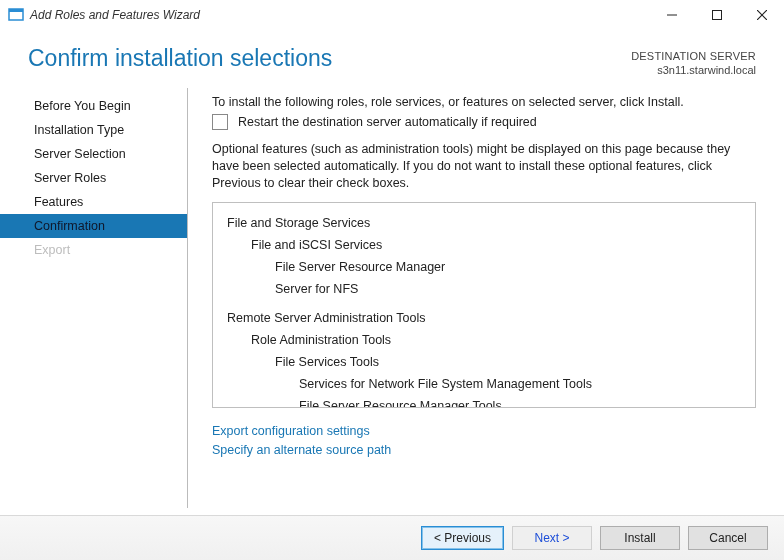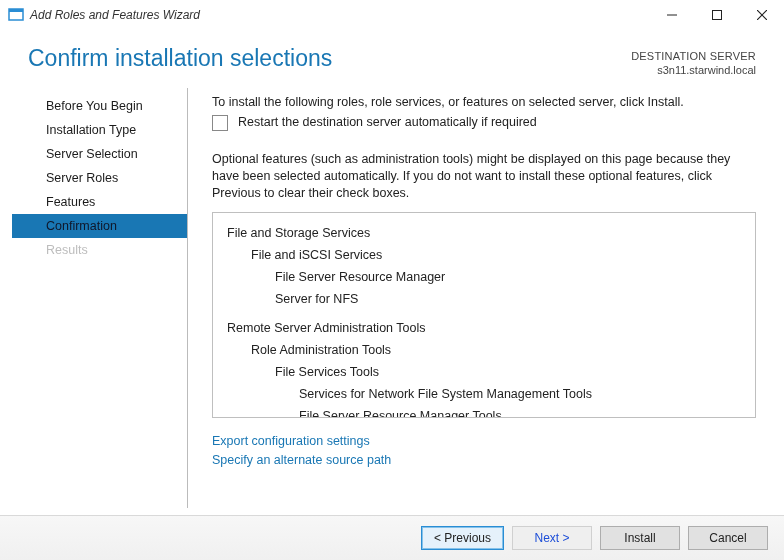--- a/index.html
+++ b/index.html
@@ -77,40 +77,39 @@
     margin-right: 10px;
   }
   .sidebar-item {
     height: 24px;
     display: flex;
     align-items: center;
     padding-left: 34px;
     font-size: 12.5px;
     color: #1b1b1b;
     cursor: default;
-    margin-left: 12px;
   }
   .sidebar-item.active {
     background: #1977b4;
     color: #0f172a;
   }
   .sidebar-item.disabled {
     color: #bdbdbd;
   }
 
   
   .content {
     flex: 1;
     padding: 6px 18px 0 14px;
     font-size: 12.5px;
     color: #222;
     line-height: 1.35;
   }
   .content .intro { margin-bottom: 4px; }
-  .cb-row { display: flex; align-items: flex-end; margin-bottom: 20px; }
+  .cb-row { display: flex; align-items: flex-start; margin-bottom: 10px; }
   .checkbox {
     width: 16px; height: 16px;
     border: 1px solid #888;
     margin-right: 10px;
     background: #fff;
   }
   .optional { margin-bottom: 10px; }
   .features-box {
     border: 1px solid #bfbfbf;
     padding: 10px 14px;
@@ -204,21 +203,21 @@
 
 <div class="body">
 
   <div class="sidebar" id="sidebar">
       <div class="sidebar-item">Before You Begin</div>
       <div class="sidebar-item">Installation Type</div>
       <div class="sidebar-item">Server Selection</div>
       <div class="sidebar-item">Server Roles</div>
       <div class="sidebar-item">Features</div>
       <div class="sidebar-item active">Confirmation</div>
-      <div class="sidebar-item disabled">Results</div>
+      <div class="sidebar-item disabled">Export</div>
     </div>
 
   <div class="content">
     <div class="intro">To install the following roles, role services, or features on selected server, click Install.</div>
 
     <div class="cb-row">
       <div class="checkbox"></div>
       <span>Restart the destination server automatically if required</span>
     </div>
 

